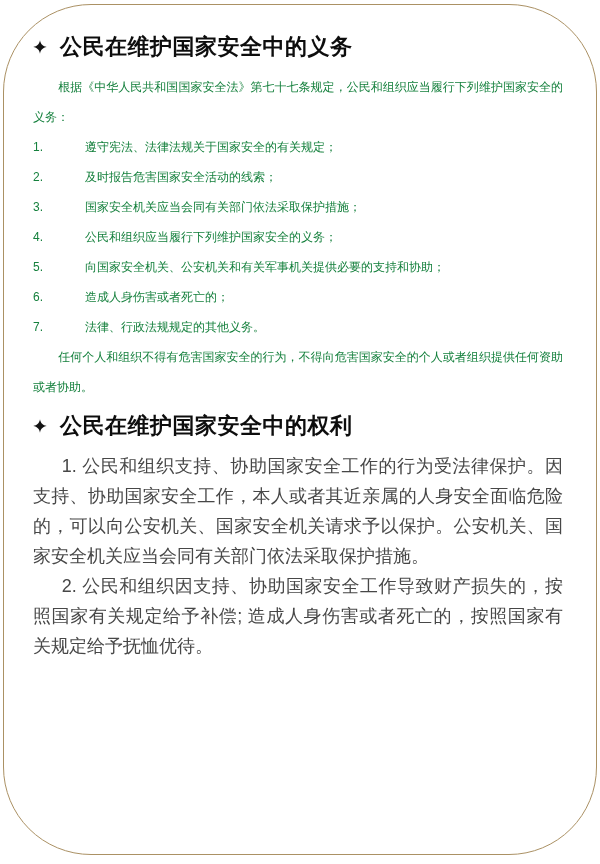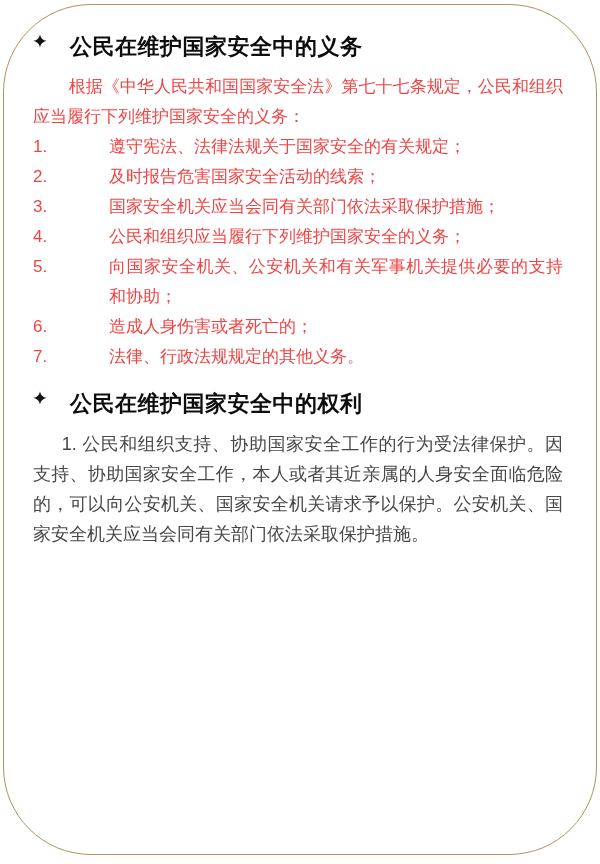--- a/index.html
+++ b/index.html
@@ -16,47 +16,47 @@
     border: 1.6px solid #ab9164;
     border-radius: 88px;
     pointer-events: none;
   }
   .content {
     position: absolute;
     top: 34px; left: 33px; right: 37px;
   }
   .section-heading {
     display: flex;
-    align-items: flex-start;
-    gap: 23px;
+    align-items: center;
+    gap: 13px;
     font-size: 22px;
     font-weight: bold;
     color: #0d0d0d;
     letter-spacing: 0.5px;
     line-height: 26px;
   }
   .section-heading .spark {
     width: 14px; height: 14px;
     flex: none;
     display: block;
   }
   .section-heading .spark svg { display: block; width: 14px; height: 14px; fill: #141414; }
-  .heading-gap { margin-top: 19px; }
-  .sec1 { font-size: 17px; color: #ef4444; line-height: 30px; }
+  .heading-gap { margin-top: 11px; }
+  .sec1 { font-size: 12px; color: #15803d; line-height: 30px; }
   .sec2 { font-size: 18px; color: #474747; line-height: 30px; }
   .intro, .closing {
     text-indent: 2.1em;
     text-align: justify;
     margin-top: 12px;
   }
   .closing { margin-top: 0; }
   .obligation-list { margin-top: 0; }
   .obl-item { display: flex; }
   .obl-num { width: 52px; flex: none; }
-  .obl-text { flex: 1; text-align: justify; margin-left: 24px; }
+  .obl-text { flex: 1; text-align: justify; }
   .rights-para {
     text-indent: 1.6em;
     text-align: justify;
   }
   .rights-block { margin-top: 12px; }
 </style>
 </head>
 <body>
 
 <div class="frame"></div>
@@ -99,28 +99,30 @@
       <div class="obl-item">
         <span class="obl-num">6.</span>
         <span class="obl-text">造成人身伤害或者死亡的；</span>
       </div>
       <div class="obl-item">
         <span class="obl-num">7.</span>
         <span class="obl-text">法律、行政法规规定的其他义务。</span>
       </div>
     </div>
 
+    <p class="closing">任何个人和组织不得有危害国家安全的行为，不得向危害国家安全的个人或者组织提供任何资助或者协助。</p>
   </div>
 
   <div class="section-heading heading-gap">
     <span class="spark">
       <svg viewBox="0 0 24 24">
           <path d="M12 0.5 C13.3 7.3 16.7 10.7 23.5 12 C16.7 13.3 13.3 16.7 12 23.5 C10.7 16.7 7.3 13.3 0.5 12 C7.3 10.7 10.7 7.3 12 0.5 Z"></path>
         </svg>
     </span>
     <span>公民在维护国家安全中的权利</span>
   </div>
 
   <div class="sec2 rights-block">
     <p class="rights-para">1. 公民和组织支持、协助国家安全工作的行为受法律保护。因支持、协助国家安全工作，本人或者其近亲属的人身安全面临危险的，可以向公安机关、国家安全机关请求予以保护。公安机关、国家安全机关应当会同有关部门依法采取保护措施。</p>
+    <p class="rights-para">2. 公民和组织因支持、协助国家安全工作导致财产损失的，按照国家有关规定给予补偿; 造成人身伤害或者死亡的，按照国家有关规定给予抚恤优待。</p>
   </div>
 
 </div>
 
 </body></html>

